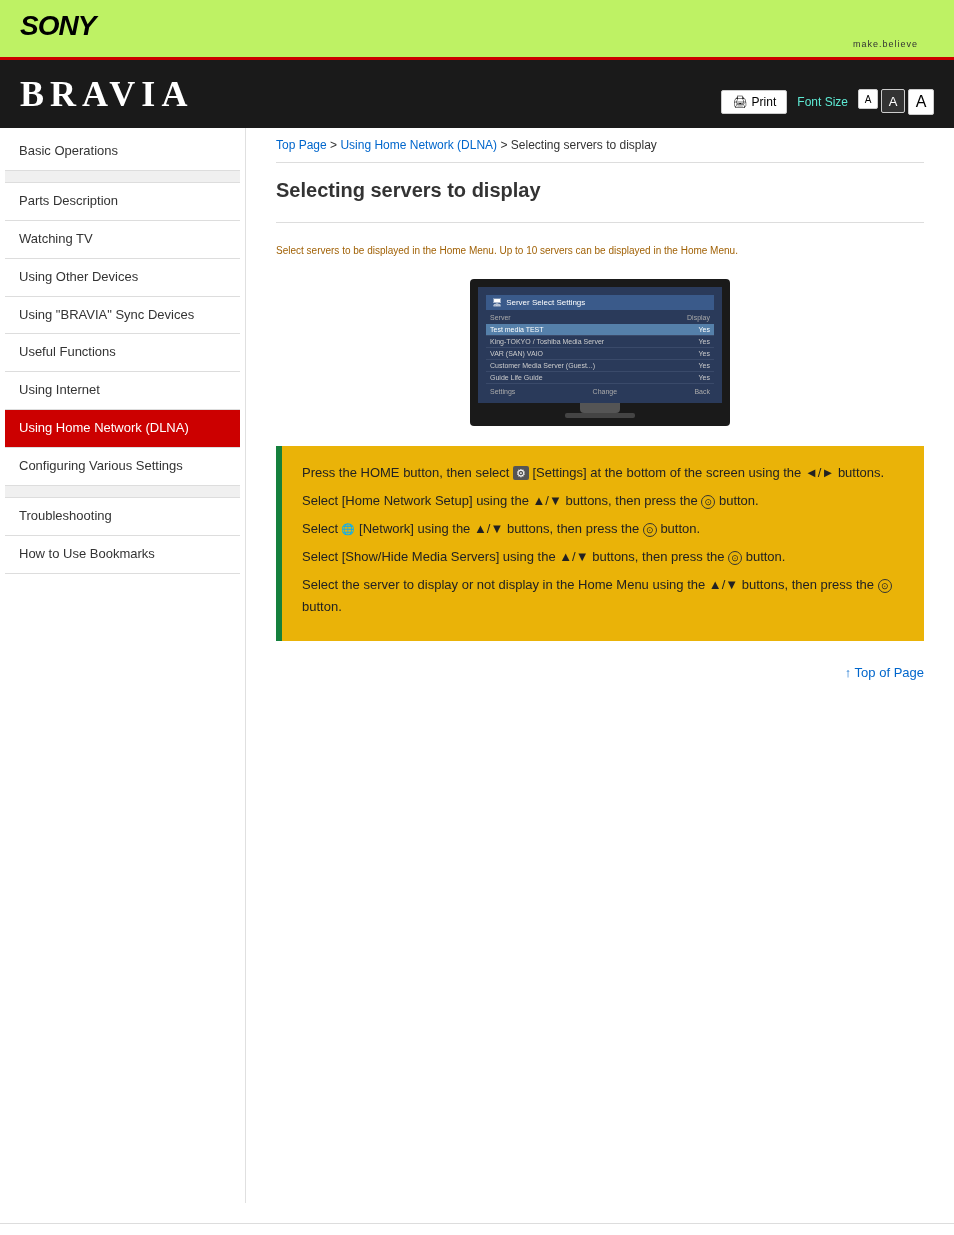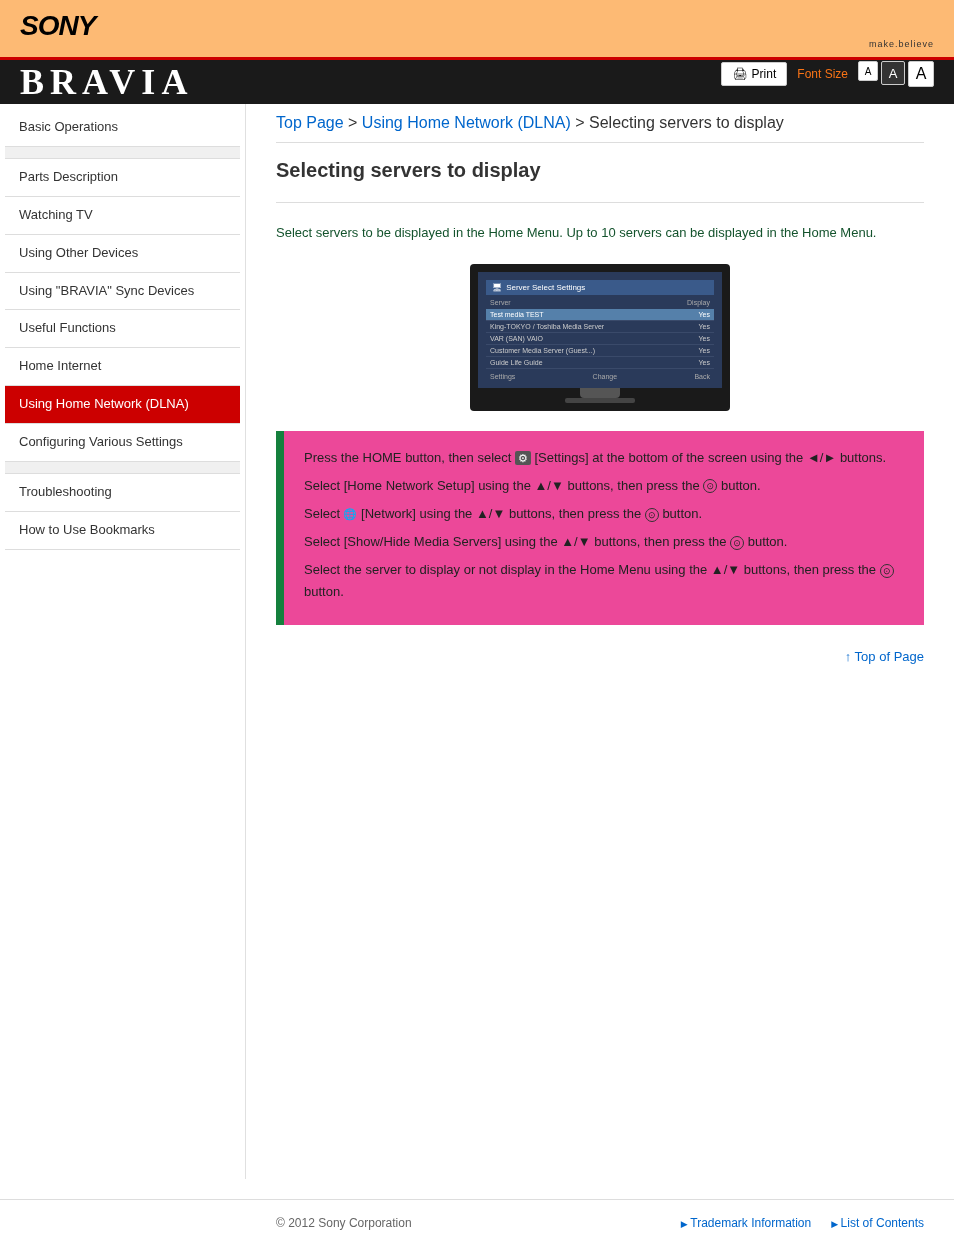--- a/index.html
+++ b/index.html
@@ -7,22 +7,22 @@
       font-family: Arial, sans-serif;
       font-size: 14px;
       background: #fff;
       color: #333;
       width: 954px;
       min-height: 1235px;
     }
 
     
     .top-bar {
-      background: #fdba74;
-      padding: 12px 20px 8px 20px;
+      background: #bef264;
+      padding: 12px 36px 8px 20px;
       border-bottom: 3px solid #cc0000;
     }
     .sony-logo {
       display: flex;
       flex-direction: column;
       line-height: 1;
     }
     .sony-wordmark {
       font-size: 28px;
       font-weight: 900;
@@ -34,23 +34,23 @@
       font-size: 9px;
       color: #333;
       letter-spacing: 1px;
       text-align: right;
     }
 
     
     .bravia-bar {
       background: #1a1a1a;
       display: flex;
-      align-items: flex-start;
+      align-items: flex-end;
       justify-content: space-between;
-      padding: 1px 20px;
+      padding: 13px 20px;
     }
     .bravia-title {
       font-size: 36px;
       font-weight: 900;
       color: #fff;
       letter-spacing: 6px;
       font-family: Georgia, serif;
     }
     .bravia-controls {
       display: flex;
@@ -62,21 +62,21 @@
       border: 1px solid #ccc;
       padding: 4px 10px;
       font-size: 12px;
       cursor: pointer;
       display: flex;
       align-items: center;
       gap: 4px;
       border-radius: 2px;
     }
     .font-size-label {
-      color: #f97316;
+      color: #5eead4;
       font-size: 12px;
     }
     .font-size-btns {
       display: flex;
       gap: 3px;
     }
     .font-btn {
       background: #fff;
       border: 1px solid #ccc;
       cursor: pointer;
@@ -123,21 +123,21 @@
 
     
     .main-content {
       flex: 1;
       padding: 0 30px 30px 30px;
     }
 
     
     .breadcrumb {
       padding: 10px 0;
-      font-size: 16px;
+      font-size: 12px;
       color: #0066cc;
       border-bottom: 1px solid #ddd;
       margin-bottom: 16px;
     }
     .breadcrumb a { color: #0066cc; text-decoration: none; }
     .breadcrumb span { color: #333; }
 
     
     .page-title-area {
       margin-bottom: 20px;
@@ -149,24 +149,24 @@
       font-weight: bold;
       color: #333;
       margin-bottom: 8px;
     }
 
     
     .content-section {
       margin-bottom: 20px;
     }
     .content-section p {
-      font-size: 13px;
+      font-size: 10px;
       line-height: 1.6;
       margin-bottom: 8px;
-      color: #14532d;
+      color: #a16207;
     }
 
     
     .tv-screenshot {
       display: block;
       margin: 20px auto;
       width: 260px;
       background: #1a1a1a;
       border-radius: 4px;
       padding: 8px;
@@ -223,22 +223,22 @@
       height: 5px;
       background: #444;
       margin: 0 auto;
       border-radius: 2px;
     }
 
     
     .instructions {
       margin-top: 20px;
       padding: 16px 20px;
-      background: #ec4899;
-      border-left: 8px solid #15803d;
+      background: #eab308;
+      border-left: 6px solid #15803d;
     }
     .instructions p {
       font-size: 13px;
       line-height: 1.7;
       color: #222;
       margin-bottom: 6px;
     }
     .step { margin-bottom: 4px; }
 
     .note-section {
@@ -312,21 +312,21 @@
     <div class="sidebar-item">
       <span>Using Other Devices</span>
     </div>
     <div class="sidebar-item">
       <span>Using "BRAVIA" Sync Devices</span>
     </div>
     <div class="sidebar-item">
       <span>Useful Functions</span>
     </div>
     <div class="sidebar-item">
-      <span>Home Internet</span>
+      <span>Using Internet</span>
     </div>
     <div class="sidebar-item active">
       <span>Using Home Network (DLNA)</span>
     </div>
     <div class="sidebar-item">
       <span>Configuring Various Settings</span>
     </div>
     <div class="sidebar-separator"></div>
     <div class="sidebar-item">
       <span>Troubleshooting</span>

